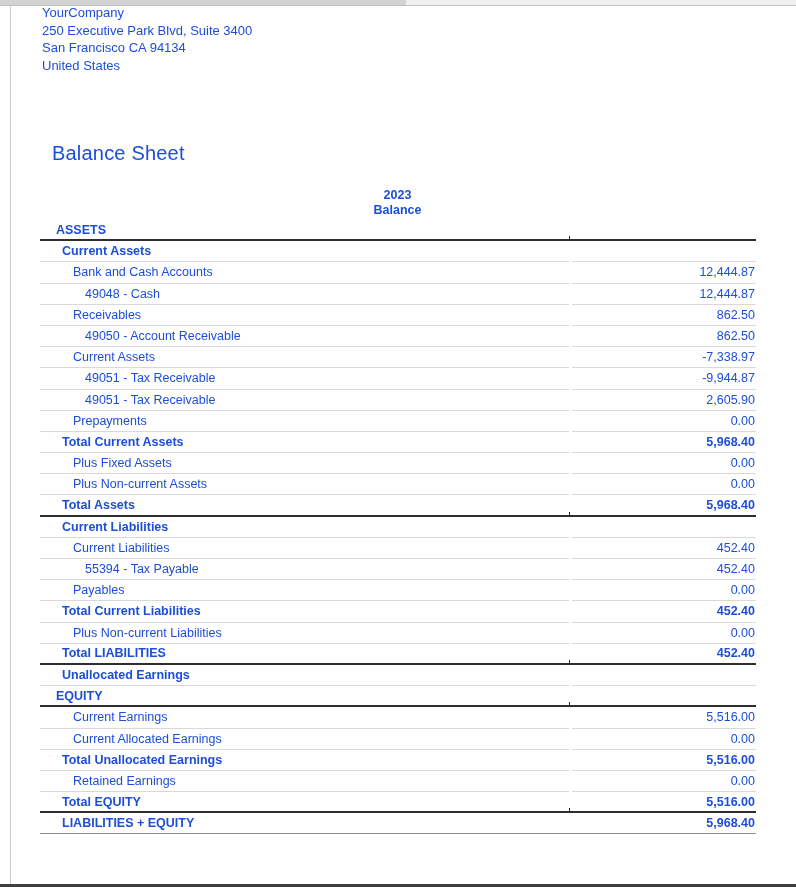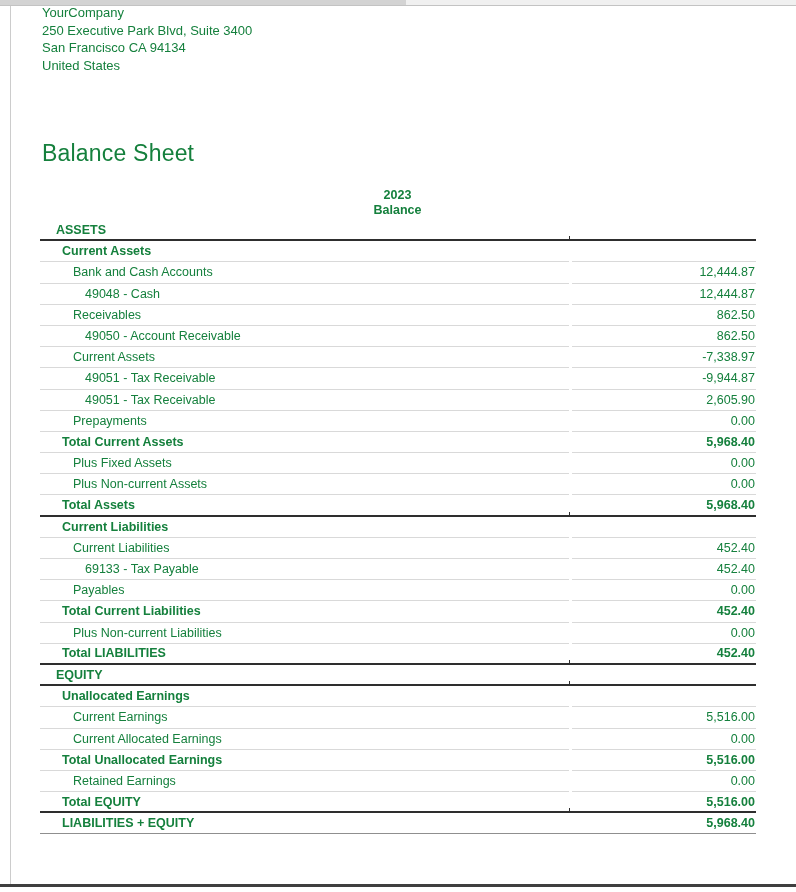--- a/index.html
+++ b/index.html
@@ -35,23 +35,23 @@
     width: 796px; height: 3px;
     background: var(--page-edge, #3f3f3f);
   }
   
   .company-block {
     position: absolute; left: 42px; top: 4px;
     font-size: 13px; line-height: 17.7px;
   }
   
   .report-title {
-    position: absolute; left: 42px; top: 138px;
+    position: absolute; left: 52px; top: 138px;
     margin: 0;
-    font-size: 23px; font-weight: 500; line-height: 30px;
+    font-size: 20px; font-weight: 500; line-height: 30px;
     letter-spacing: 0.2px;
   }
   
   .fin-table {
     position: absolute; left: 40px; top: 185px;
     width: 716px;
     font-size: 12.5px;
   }
   .col-header {
     text-align: center;
@@ -84,21 +84,21 @@
     width: 3px; height: 1px; background: #ffffff;
   }
   .row.dark::after {
     content: ""; position: absolute; left: 529px; bottom: -2px;
     width: 1px; height: 5px; background: var(--section-line, #2e2e2e);
   }
 </style>
 </head>
 <body>
 
-<div class="screen" style="color: #15803d; text-decoration: underline;">
+<div class="screen" style="color: #1d4ed8; text-decoration: underline;">
 
   <div class="scrollbar-top">
     <div class="scrollbar-thumb"></div>
   </div>
 
   <div class="page-left-border"></div>
   <div class="page-bottom-border"></div>
 
   <div class="company-block">
     <div>YourCompany</div>
@@ -173,45 +173,45 @@
   </div>
         <div class="row lv1 light bold">
     <span class="label">Current Liabilities</span>
     <span class="value"></span>
   </div>
         <div class="row lv2 light">
     <span class="label">Current Liabilities</span>
     <span class="value">452.40</span>
   </div>
         <div class="row lv3 light">
-    <span class="label">69133 - Tax Payable</span>
+    <span class="label">55394 - Tax Payable</span>
     <span class="value">452.40</span>
   </div>
         <div class="row lv2 light">
     <span class="label">Payables</span>
     <span class="value">0.00</span>
   </div>
         <div class="row lv1 light bold">
     <span class="label">Total Current Liabilities</span>
     <span class="value">452.40</span>
   </div>
         <div class="row lv2 light">
     <span class="label">Plus Non-current Liabilities</span>
     <span class="value">0.00</span>
   </div>
         <div class="row lv1 dark bold">
     <span class="label">Total LIABILITIES</span>
     <span class="value">452.40</span>
   </div>
+        <div class="row lv1 light bold">
+    <span class="label">Unallocated Earnings</span>
+    <span class="value"></span>
+  </div>
         <div class="row lv0 dark bold">
     <span class="label">EQUITY</span>
-    <span class="value"></span>
-  </div>
-        <div class="row lv1 light bold">
-    <span class="label">Unallocated Earnings</span>
     <span class="value"></span>
   </div>
         <div class="row lv2 light">
     <span class="label">Current Earnings</span>
     <span class="value">5,516.00</span>
   </div>
         <div class="row lv2 light">
     <span class="label">Current Allocated Earnings</span>
     <span class="value">0.00</span>
   </div>

